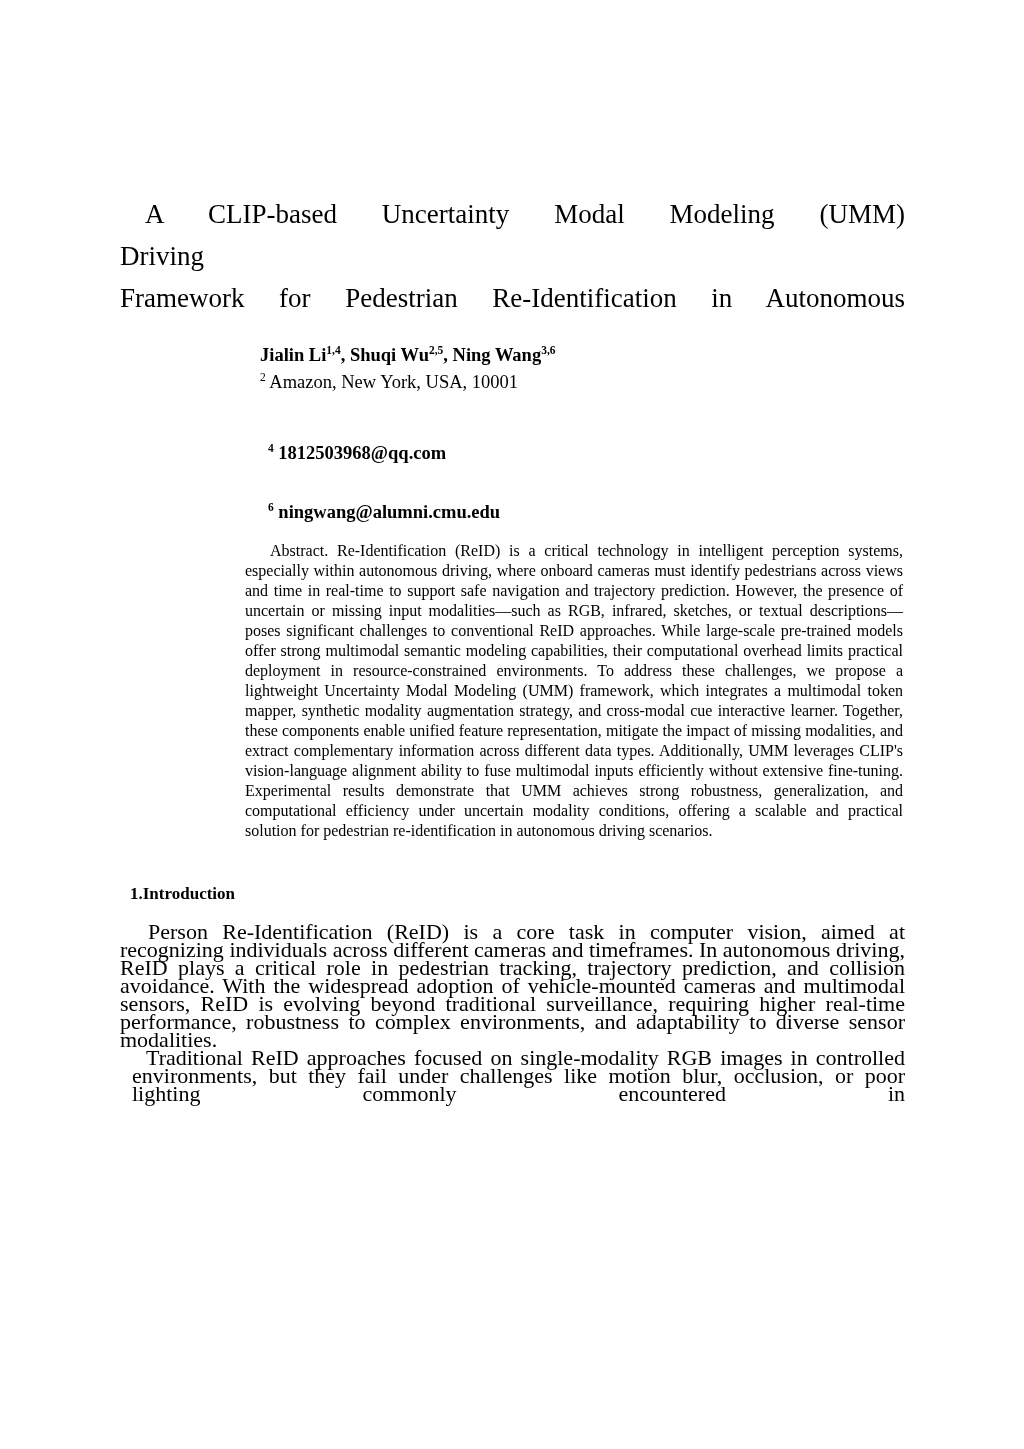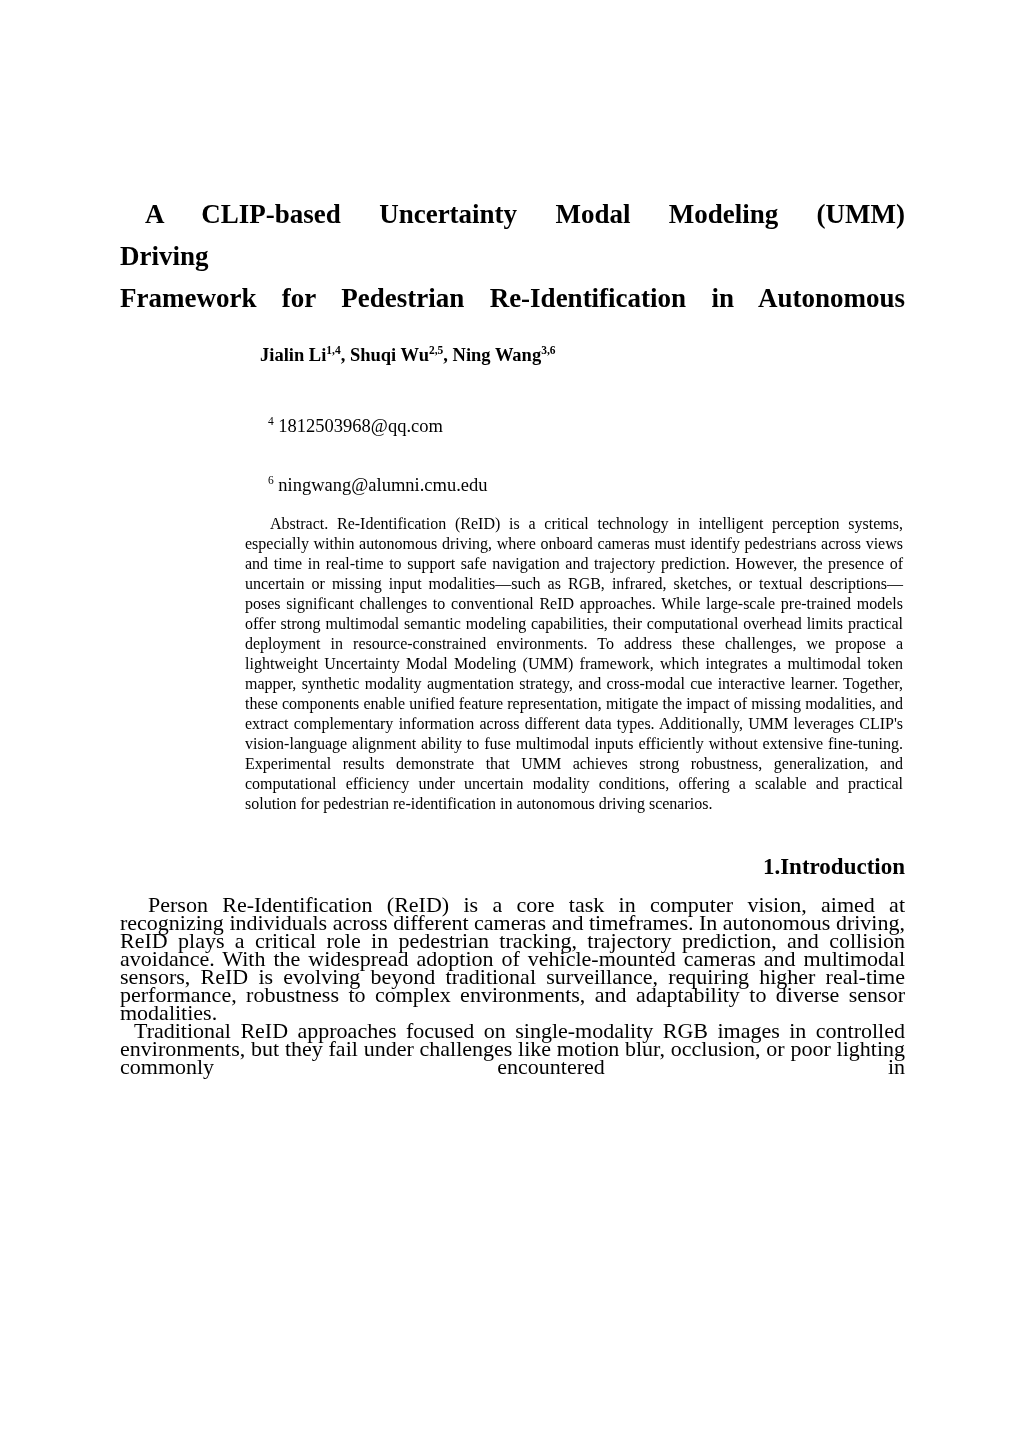--- a/index.html
+++ b/index.html
@@ -8,68 +8,69 @@
     background: #ffffff; color: #000000;
     font-family: "Liberation Serif", "DejaVu Serif", serif;
   }
   .page {
     box-sizing: border-box;
     width: 1024px; height: 1449px;
     padding: 193px 119px 0 120px;
     overflow: hidden;
     background: #ffffff;
   }
-  .title { margin: 0; font-size: 27px; font-weight: 700; line-height: 42px; }
+  .title { margin: 0; font-size: 27px; font-weight: 400; line-height: 42px; }
   .title-line { display: block; text-align: justify; text-align-last: justify; }
   .title-line.first { text-indent: 25px; }
   .title-line.last { text-align-last: left; }
 
   .authors { margin: 23px 0 0 140px; width: 648px; font-size: 18.5px; line-height: 27px; }
   .author-line { margin: 0; font-weight: 700; }
   .affil { margin: 0; }
   sup { font-size: 0.62em; line-height: 0; }
 
   .emails { margin: 44px 0 0 148px; font-size: 18.5px; line-height: 26px; }
-  .email { margin: 0 0 33px 0; }
+  .email { margin: 0 0 33px 0; font-weight: bold; }
   .email:last-child { margin-bottom: 0; }
 
   .abstract {
     margin: 16px 0 0 125px; width: 658px;
     font-size: 16px; line-height: 20px;
     text-align: justify; text-indent: 25px;
   }
   .keywords {
     margin: 30px 0 0 125px; width: 658px;
     font-size: 17px; line-height: 27px;
     text-align: justify; text-indent: 25px;
   }
-  .section-heading { margin: 40px 0 0 10px; font-size: 23px; line-height: 26px; font-weight: 700; text-align: right; }
+  .section-heading { margin: 40px 0 0 10px; font-size: 17px; line-height: 26px; font-weight: 700; }
   .body-para {
     margin: 16px 0 0 0;
     font-size: 22px; line-height: 18px;
     text-align: justify;
   }
   .body-para.first { text-indent: 28px; }
-  .body-para.cont { margin-top: 0; text-indent: 14px; text-align-last: justify; }
+  .body-para.cont { margin-top: 0; text-indent: 14px; text-align-last: justify; margin-left: 12px; }
   b.inline-label { font-weight: 400; }
 </style>
 </head>
 <body>
 
 <div class="page">
 
   <h1 class="title">
     <span class="title-line first">A CLIP-based Uncertainty Modal Modeling (UMM)</span>
     <span class="title-line last">Driving</span>
     <span class="title-line">Framework for Pedestrian Re-Identification in Autonomous</span>
   </h1>
 
   <div class="authors">
     <p class="author-line" id="author-line"><span>Jialin Li</span><sup>1,4</sup><span>, Shuqi Wu</span><sup>2,5</sup><span>, Ning Wang</span><sup>3,6</sup></p>
     <div id="affiliations">
+        <p class="affil"><sup>2</sup><span> Amazon, New York, USA, 10001</span></p>
       </div>
   </div>
 
   <div class="emails" id="emails">
       <p class="email"><sup>4</sup><span> 1812503968@qq.com</span></p>
       <p class="email"><sup>6</sup><span> ningwang@alumni.cmu.edu</span></p>
     </div>
 
   <p class="abstract"><b class="inline-label">Abstract.</b> <span>Re-Identification (ReID) is a critical technology in intelligent perception systems, especially within autonomous driving, where onboard cameras must identify pedestrians across views and time in real-time to support safe navigation and trajectory prediction. However, the presence of uncertain or missing input modalities—such as RGB, infrared, sketches, or textual descriptions—poses significant challenges to conventional ReID approaches. While large-scale pre-trained models offer strong multimodal semantic modeling capabilities, their computational overhead limits practical deployment in resource-constrained environments. To address these challenges, we propose a lightweight Uncertainty Modal Modeling (UMM) framework, which integrates a multimodal token mapper, synthetic modality augmentation strategy, and cross-modal cue interactive learner. Together, these components enable unified feature representation, mitigate the impact of missing modalities, and extract complementary information across different data types. Additionally, UMM leverages CLIP's vision-language alignment ability to fuse multimodal inputs efficiently without extensive fine-tuning. Experimental results demonstrate that UMM achieves strong robustness, generalization, and computational efficiency under uncertain modality conditions, offering a scalable and practical solution for pedestrian re-identification in autonomous driving scenarios.</span></p>
 

